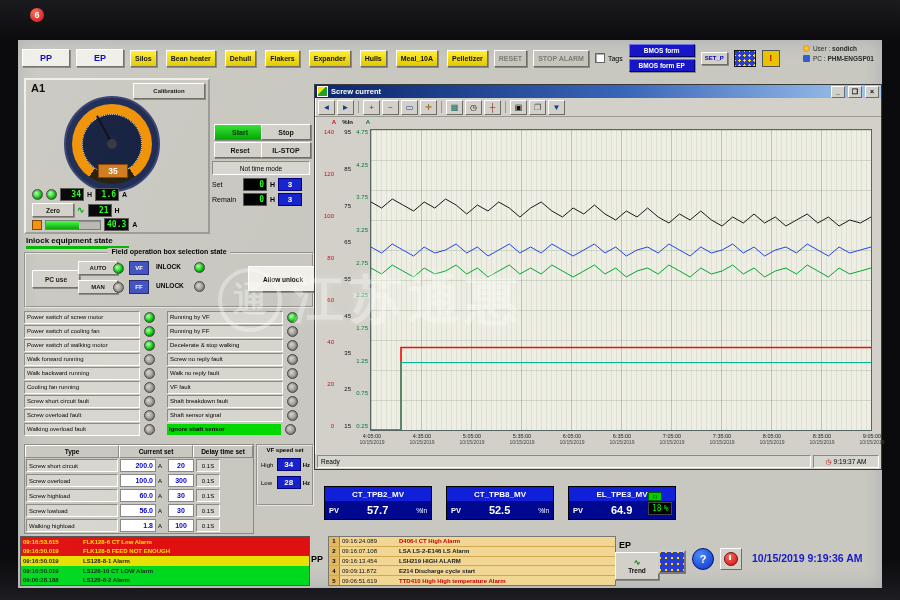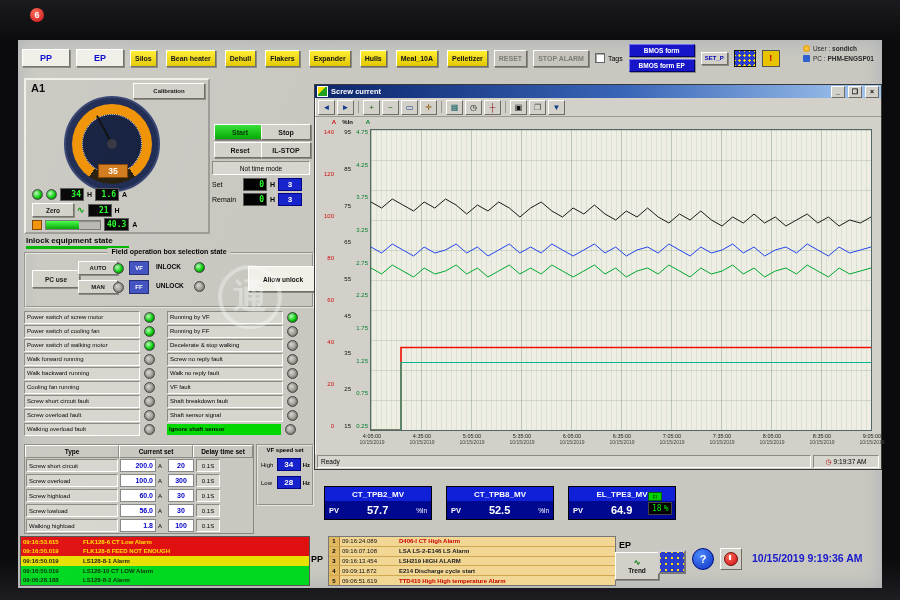--- a/index.html
+++ b/index.html
@@ -715,16 +715,17 @@
     </div>
     <div id="keypad2"></div>
     <div id="help-btn">?</div>
     <div id="power-btn">
       <span class="power-dot"></span>
     </div>
     <div id="datetime">10/15/2019 9:19:36 AM</div>
 
     <div id="watermark">
       <span id="wm-circle">通</span>
+      <span id="wm-text">江苏通惠</span>
     </div>
 
   </div>
 </div>
 
 </body></html>

